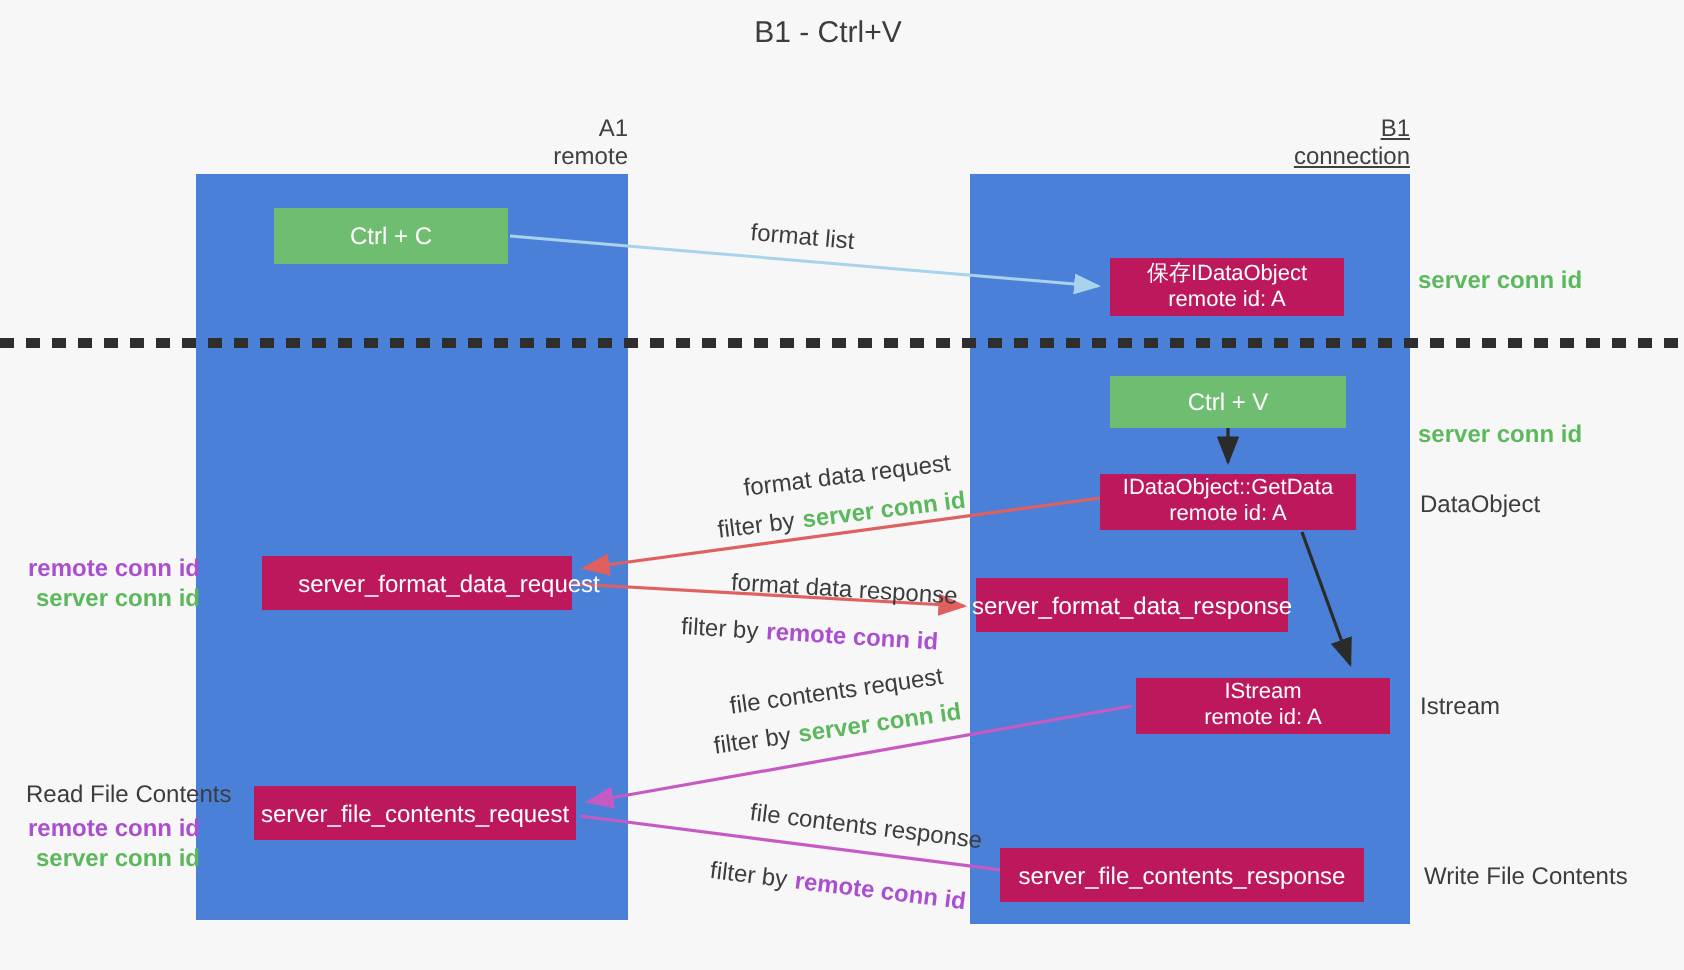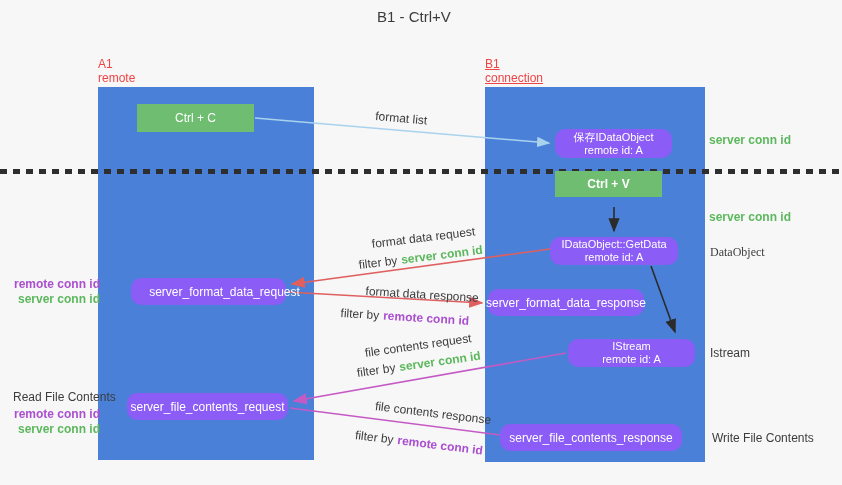--- a/index.html
+++ b/index.html
@@ -1,25 +1,25 @@
 <!DOCTYPE html>
 <html><head>
 <meta charset="utf-8">
 <style>
   html,body{margin:0;padding:0;background:#f7f7f8;font-family:"Liberation Sans",sans-serif;}
   .canvas{position:relative;width:842px;height:485px;background:#f7f7f8;overflow:hidden;}
   .abs{position:absolute;}
   .title{left:284px;top:7px;width:260px;text-align:center;font-size:15px;line-height:20px;color:#3c3c3c;}
-  .col-header{top:57px;text-align:left;font-size:12px;line-height:14px;color:#ef4444;}
+  .col-header{top:57px;text-align:right;font-size:12px;line-height:14px;color:#404040;}
   .col{background:#4a80d8;top:87px;}
   .dashline{left:0;top:169px;width:842px;height:5px;
     background:repeating-linear-gradient(90deg,#2e2e2e 0 7px,transparent 7px 13px);}
   .node{color:#fff;text-align:center;box-sizing:border-box;}
   .node-green{background:#6fbd70;font-size:12px;}
-  .node-orange{background:#8b5cf6;border-radius:10px;}
+  .node-orange{background:#be185d;}
   .one-line{font-size:12px;}
   .two-line{font-size:11px;line-height:13px;display:flex;flex-direction:column;justify-content:center;}
   .center-flex{display:flex;align-items:center;justify-content:center;}
   .edge-label{font-size:12px;color:#3c3c3c;white-space:nowrap;transform-origin:left top;}
   .filter-key{font-weight:bold;margin-left:4px;}
   .green{color:#5cb85c;}
   .purple{color:#aa4fcf;}
   .side-label{font-size:12px;white-space:nowrap;}
   .bold{font-weight:bold;}
   .dark{color:#3c3c3c;}
@@ -76,21 +76,21 @@
 
   <div class="abs node node-green center-flex z4" style="left:137px;top:104px;width:117px;height:28px;">
     <span>Ctrl + C</span>
   </div>
 
   <div class="abs node node-orange two-line z4" style="left:555px;top:129px;width:117px;height:29px;">
     <div>保存IDataObject</div>
     <div>remote id: A</div>
   </div>
 
-  <div class="abs node node-green center-flex z4" style="left:555px;top:171px;width:107px;height:26px;font-weight:bold;">
+  <div class="abs node node-green center-flex z4" style="left:555px;top:188px;width:118px;height:26px;">
     <span>Ctrl + V</span>
   </div>
 
   <div class="abs node node-orange two-line z4" style="left:550px;top:237px;width:128px;height:28px;">
     <div>IDataObject::GetData</div>
     <div>remote id: A</div>
   </div>
 
   <div class="abs node node-orange one-line center-flex z4" style="left:131px;top:278px;width:155px;height:27px;padding-left:32px;">
     <span>server_format_data_request</span>
@@ -130,21 +130,21 @@
     <span>filter by</span><span class="filter-key green">server conn id</span>
   </div>
 
   <div class="abs edge-label z4" style="left:376px;top:399px;transform:rotate(7deg);">file contents response</div>
   <div class="abs edge-label z4" style="left:356px;top:428px;transform:rotate(7deg);">
     <span>filter by</span><span class="filter-key purple">remote conn id</span>
   </div>
 
   <div class="abs side-label green bold z4" style="left:709px;top:133px;">server conn id</div>
   <div class="abs side-label green bold z4" style="left:709px;top:210px;">server conn id</div>
-  <div class="abs side-label dark z4" style="left:710px;top:245px;font-family:Liberation Serif, serif;">DataObject</div>
+  <div class="abs side-label dark z4" style="left:710px;top:245px;">DataObject</div>
   <div class="abs side-label dark z4" style="left:710px;top:346px;">Istream</div>
   <div class="abs side-label dark z4" style="left:712px;top:431px;">Write File Contents</div>
 
   <div class="abs right-align z4" style="left:10px;top:277px;width:90px;line-height:15px;">
     <div class="side-label purple bold">remote conn id</div>
     <div class="side-label green bold">server conn id</div>
   </div>
 
   <div class="abs side-label dark right-align z4" style="left:0px;top:390px;width:95px;margin-left:13px;">Read File Contents</div>
 

